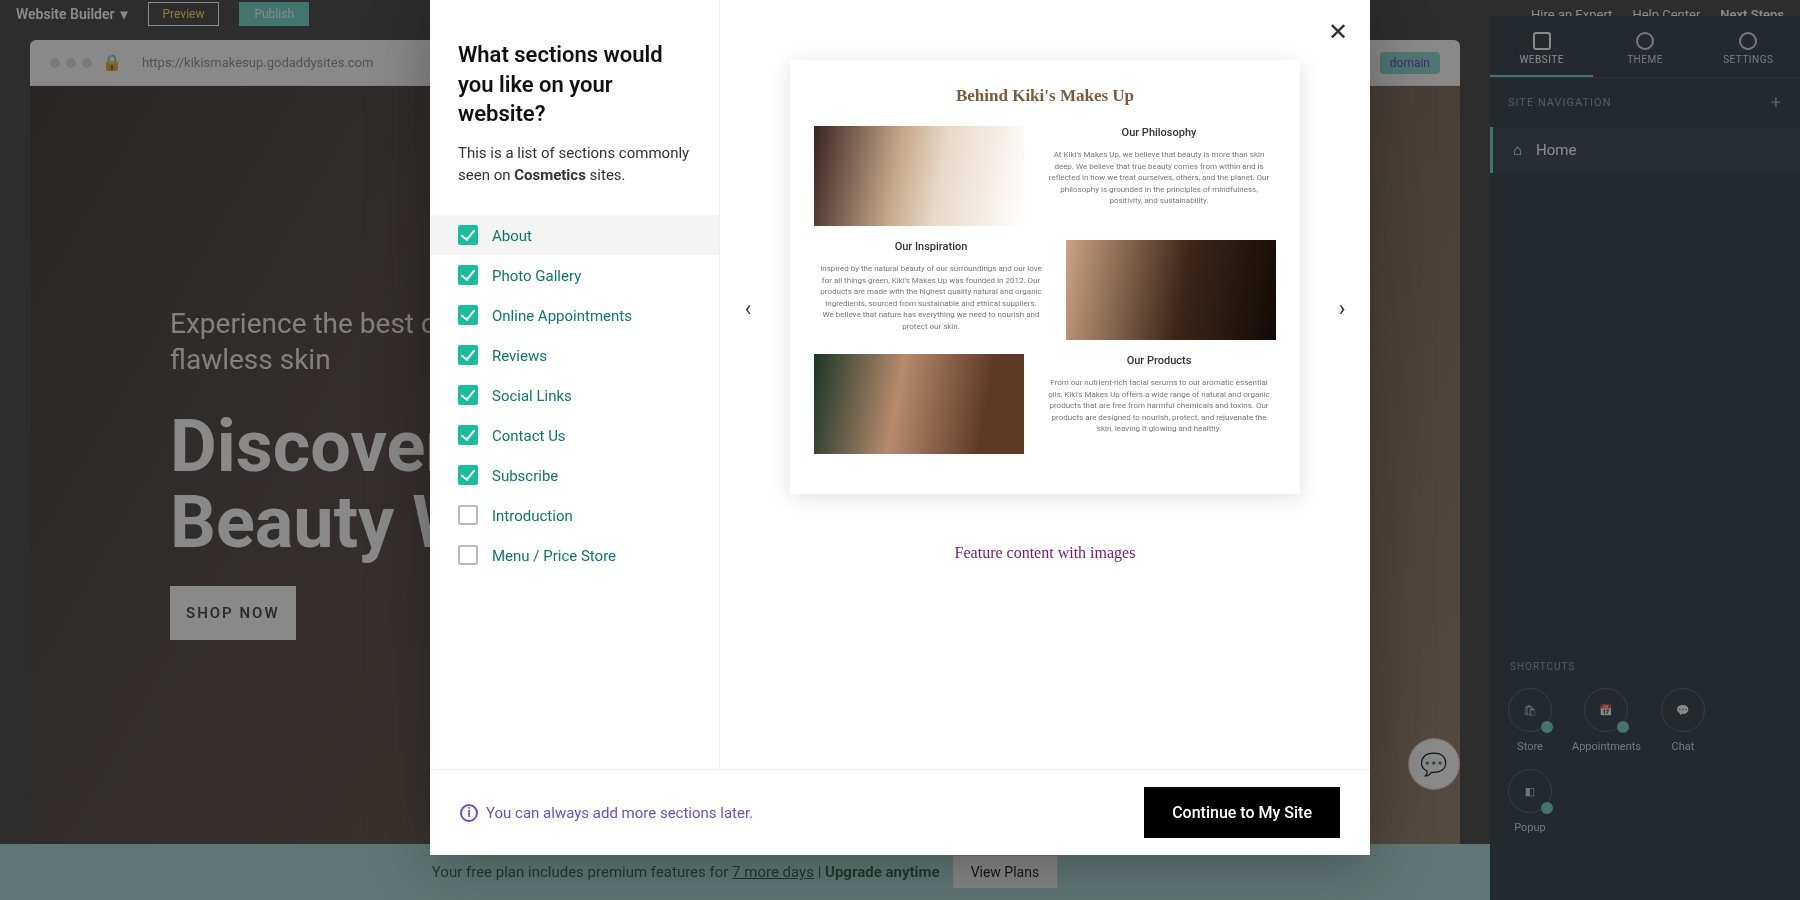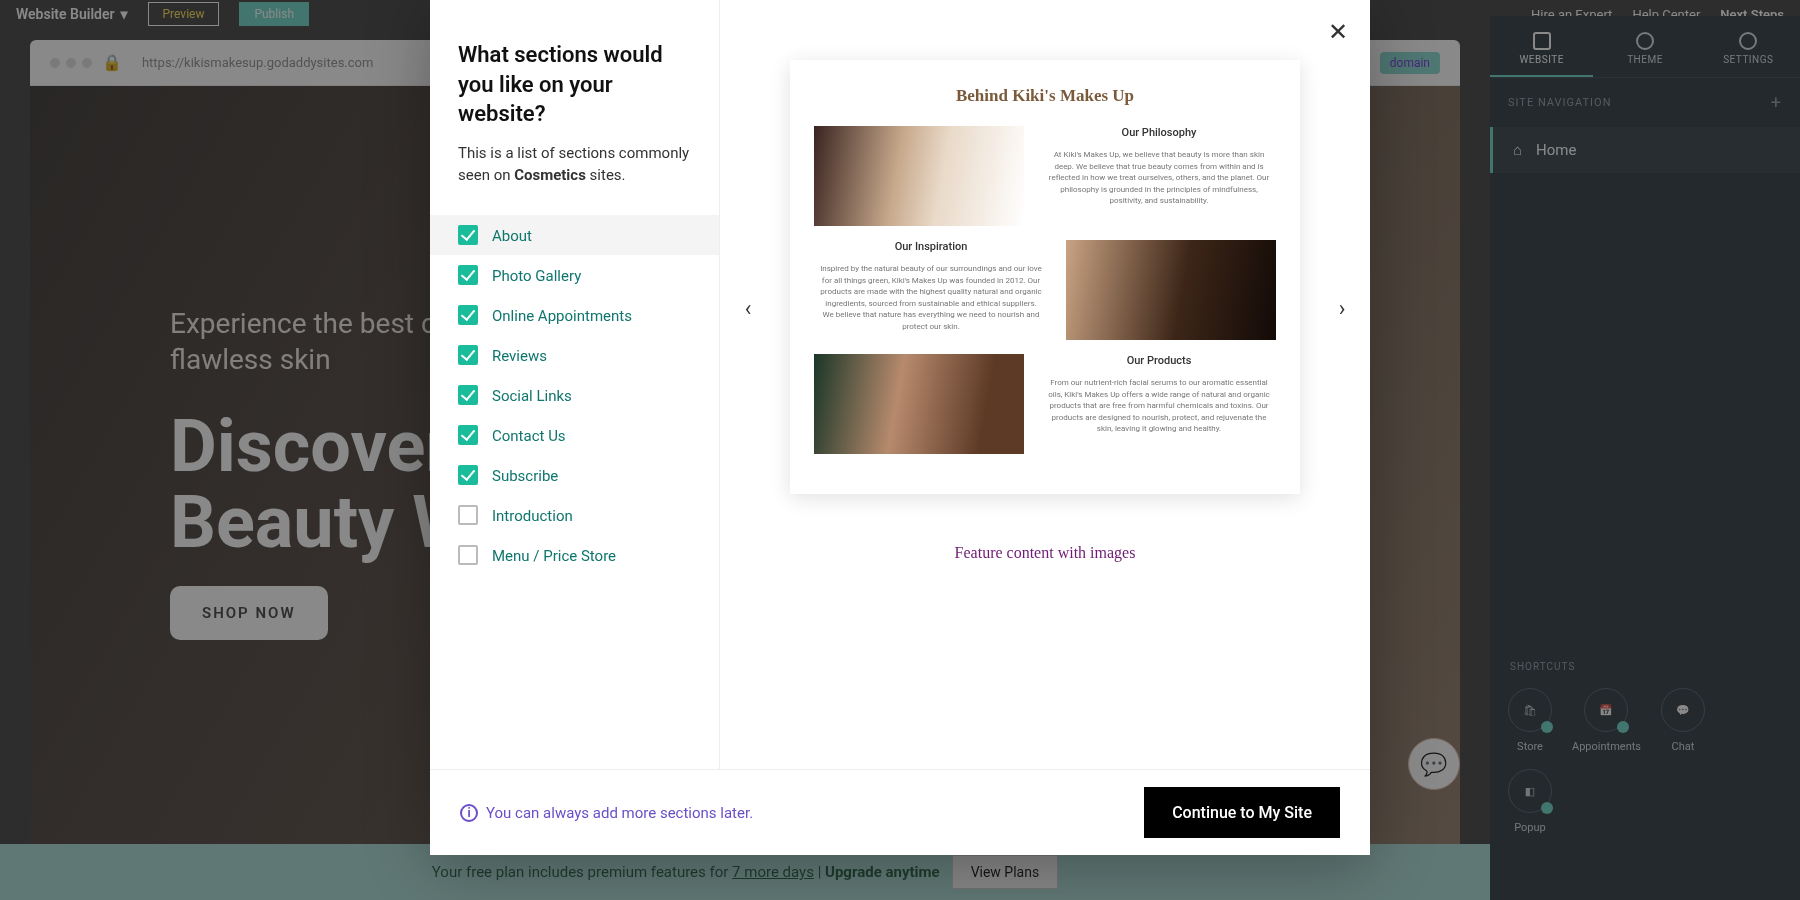--- a/index.html
+++ b/index.html
@@ -17,21 +17,21 @@
 .canvas-wrap { position:absolute; top:40px; left:30px; width:1430px; height:820px; background:#fff; border-radius:6px; z-index:1; }
 .browser-chrome { height:46px; display:flex; align-items:center; padding:0 20px; gap:10px; border-bottom:1px solid #eee; }
 .dots { display:flex; gap:6px; }
 .dot { width:10px; height:10px; border-radius:50%; background:#ddd; }
 .addr { font-size:13px; color:#888; margin-left:10px; }
 .domain-pill { margin-left:auto; background:#7fd8cf; color:#6d28d9; font-size:12px; padding:4px 10px; border-radius:4px; }
 .hero { position:relative; height:770px; background:linear-gradient(120deg,#2b2623 0%,#4a3d36 40%,#6b5848 70%,#8a7460 100%); }
 .hero-content { position:absolute; left:140px; top:220px; color:#fff; }
 .hero-sub { font-size:28px; font-weight:400; line-height:1.3; margin-bottom:30px; color:#f0ece8; }
 .hero-title { font-size:72px; font-weight:700; line-height:1.05; font-family:Georgia,serif; margin-bottom:24px; }
-.shop-btn { display:inline-block; background:#fff; color:#333; font-size:15px; font-weight:600; letter-spacing:2px; padding:18px 32px;border-radius:10px; }
+.shop-btn { display:inline-block; background:#fff; color:#333; font-size:15px; font-weight:600; letter-spacing:2px; padding:18px 16px; }
 
 
 .right-rail { position:absolute; top:16px; right:0; width:310px; height:100%; background:#1f2b33; color:#d5dde2; z-index:2; }
 .rail-tabs { display:flex; justify-content:space-around; padding:10px 0 0; border-bottom:1px solid #2f3e47; }
 .rail-tab { text-align:center; font-size:10px; letter-spacing:0.5px; padding:6px 4px 10px; flex:1; cursor:pointer; }
 .rail-tab.active { border-bottom:2px solid #5fd2c2; color:#fff; }
 .rail-tab .ic { width:18px; height:18px; margin:0 auto 4px; border:2px solid currentColor; border-radius:3px; }
 .rail-section-hdr { display:flex; justify-content:space-between; align-items:center; padding:14px 18px; font-size:11px; letter-spacing:1px; color:#8a99a3; }
 .nav-item { display:flex; align-items:center; gap:14px; padding:14px 20px; border-left:3px solid #5fd2c2; background:rgba(255,255,255,0.04); color:#fff; font-size:15px; }
 .shortcuts-hdr { padding:18px 20px 10px; font-size:10px; letter-spacing:1px; color:#8a99a3; }

